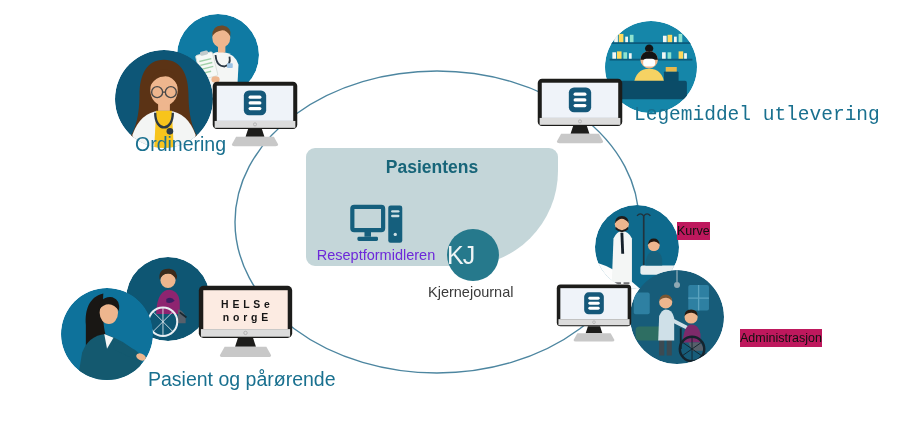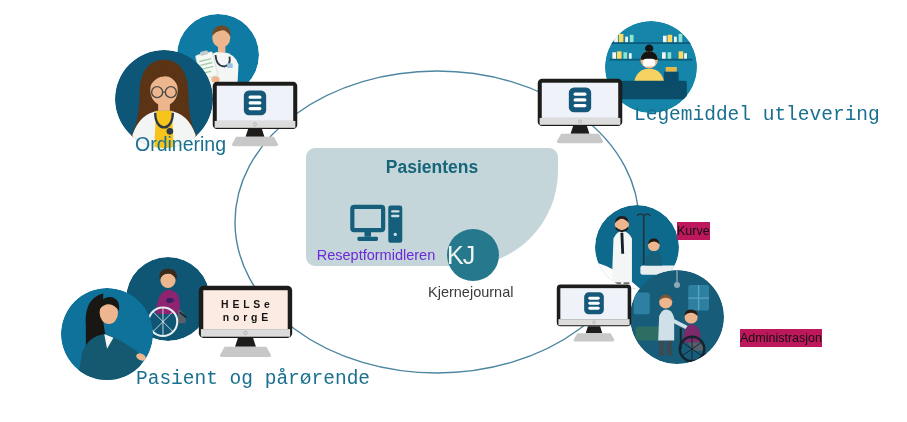--- a/index.html
+++ b/index.html
@@ -310,18 +310,18 @@
     <path d="M42,55.8 L58,55.8 L61,65 L39,65 Z" fill="#1d1d1b"></path>
     <path d="M28,65 L72,65 L77,74 Q77,76 74,76 L26,76 Q23,76 23,74 Z" fill="#c8c8c8"></path>
     <g>
       <text x="52" y="24" text-anchor="middle" font-family="Liberation Sans, sans-serif" font-size="11" font-weight="bold" letter-spacing="4" fill="#151515">HELSe</text>
       <text x="52" y="38" text-anchor="middle" font-family="Liberation Sans, sans-serif" font-size="11" font-weight="bold" letter-spacing="4" fill="#151515">norgE</text>
     </g>
   </svg>
 
   <div class="node-label" style="left:100px;top:133px;margin-left:35px;">Ordinering</div>
   <div class="node-label" style="left:634px;top:104px;font-family:Liberation Mono, monospace;">Legemiddel utlevering</div>
-  <div class="node-label" style="left:136px;top:368px;font-family:Liberation Mono, monospace;">Pasient og pårørende</div>
+  <div class="node-label" style="left:148px;top:368px;">Pasient og pårørende</div>
 
   <div class="badge" style="left:677px;top:222px;">Kurve</div>
   <div class="badge" style="left:716px;top:329px;margin-left:24px;">Administrasjon</div>
 
 </div>
 
 </body></html>

